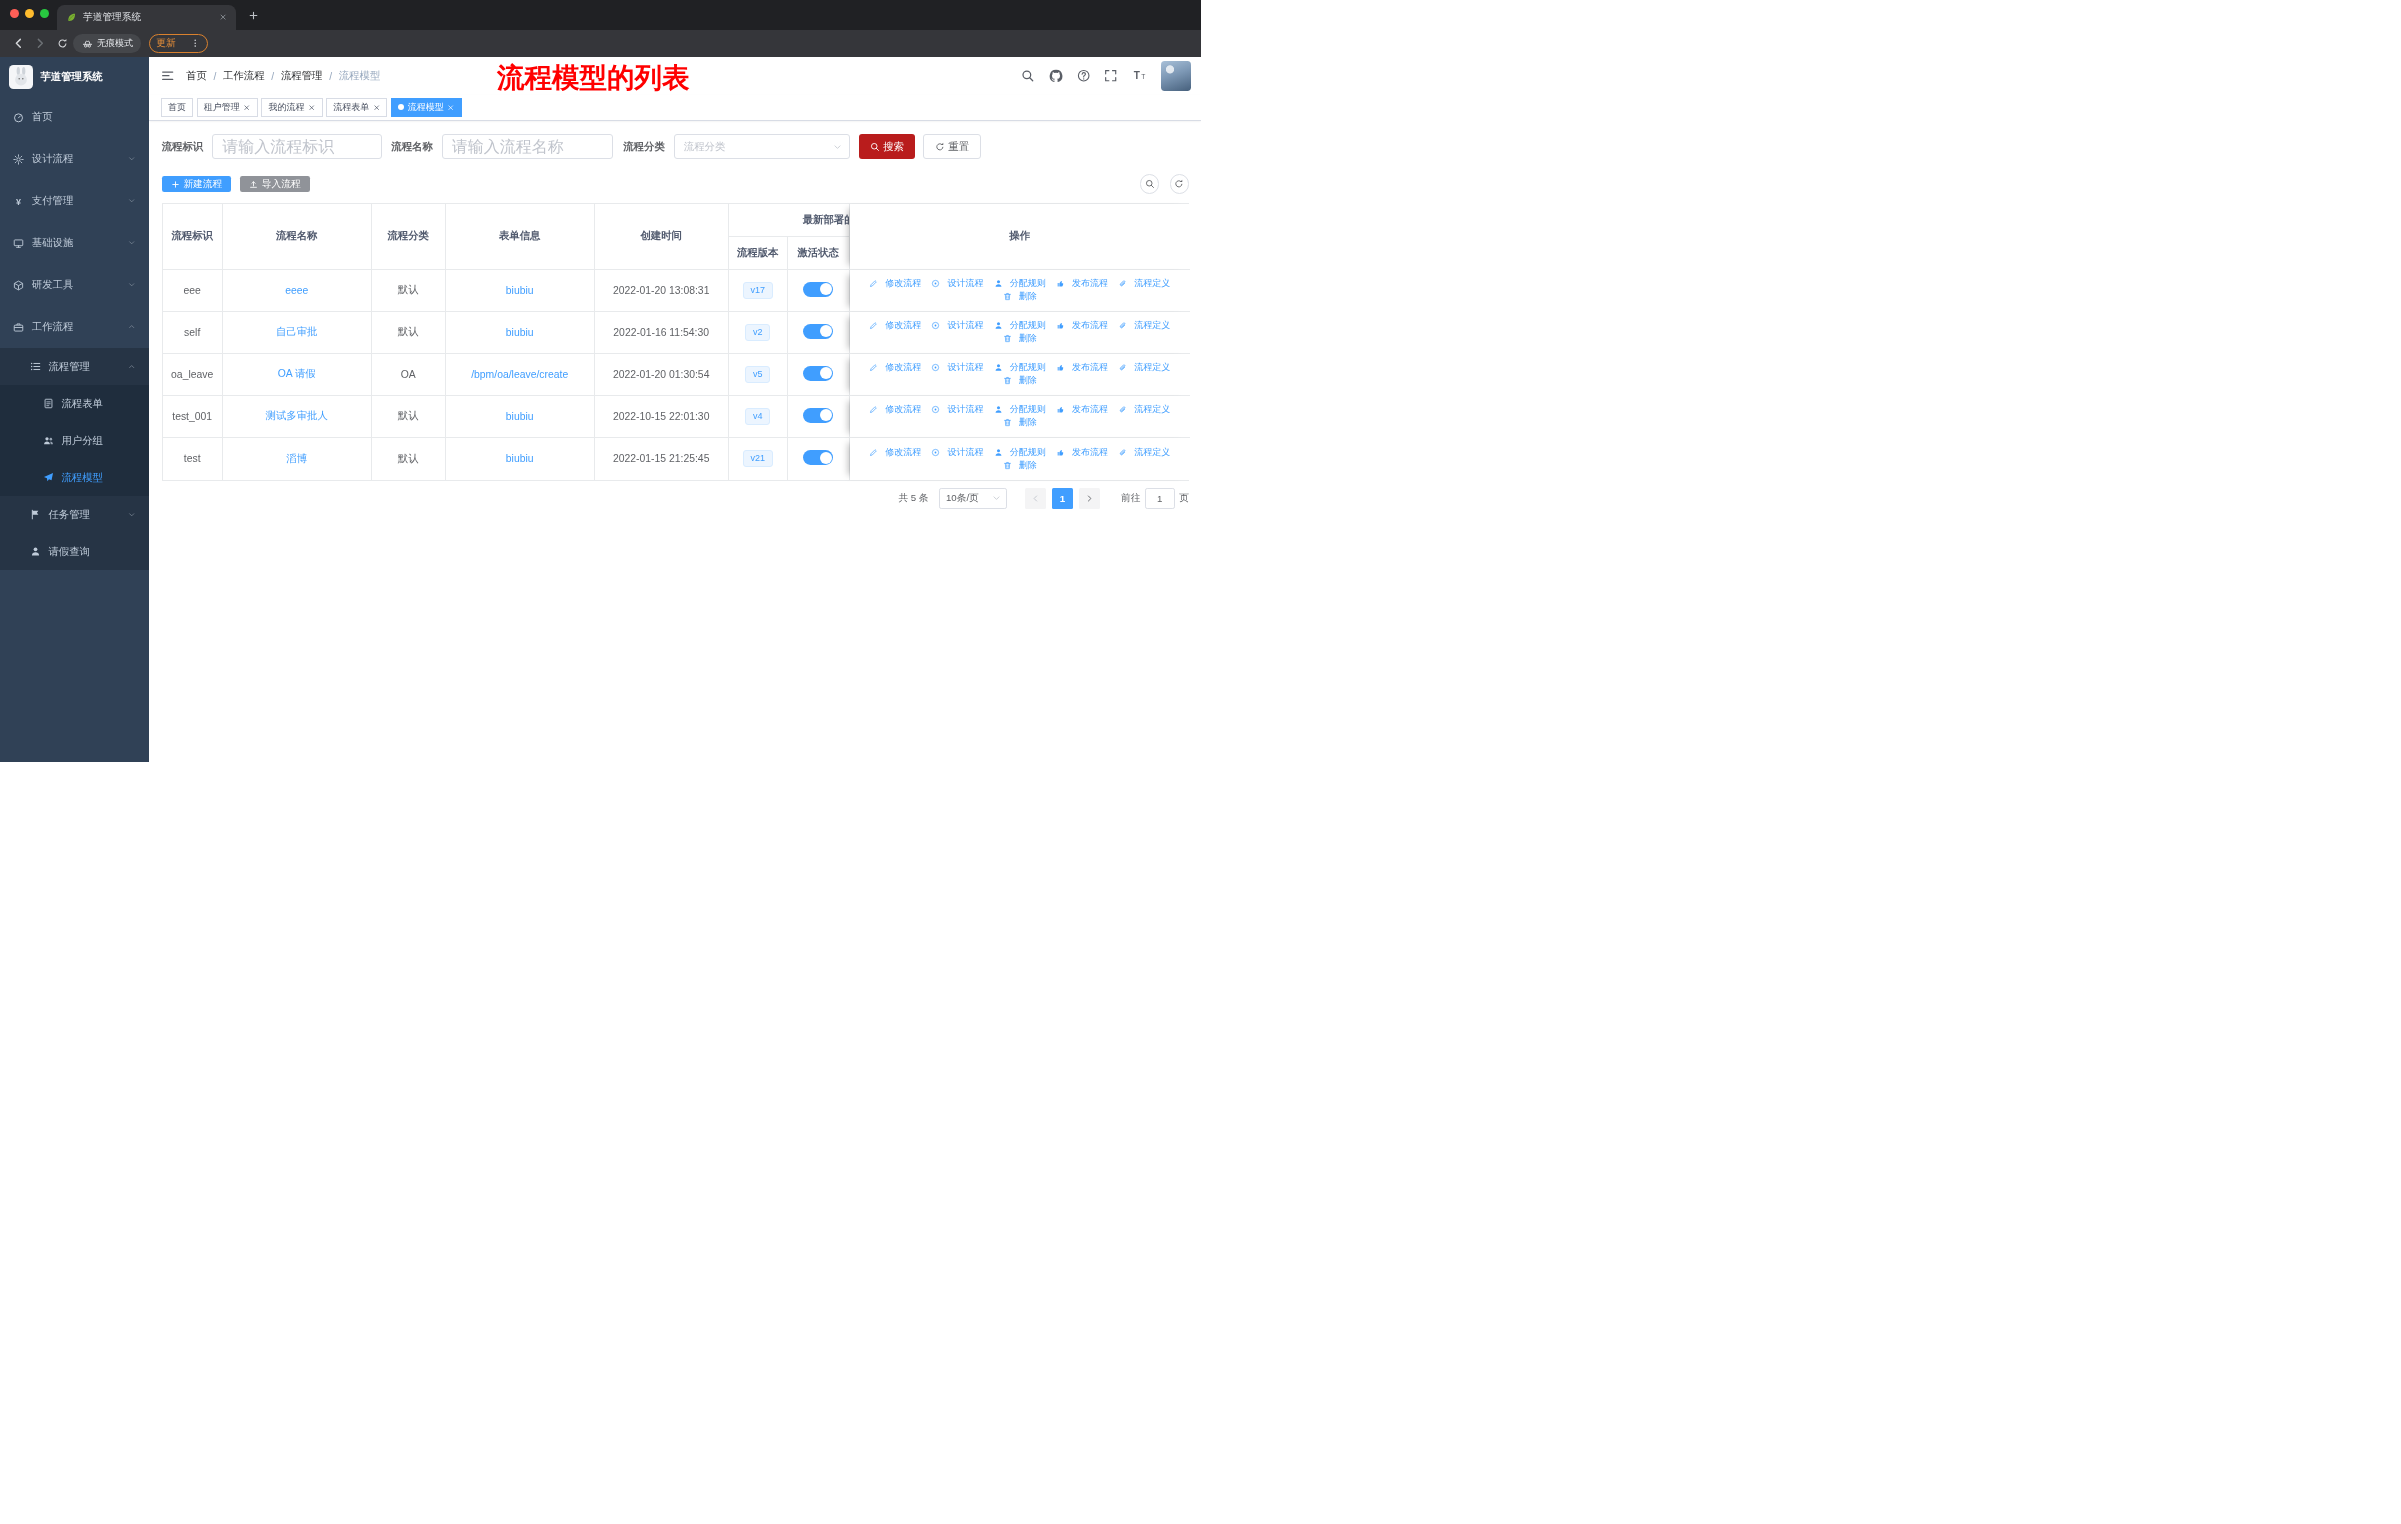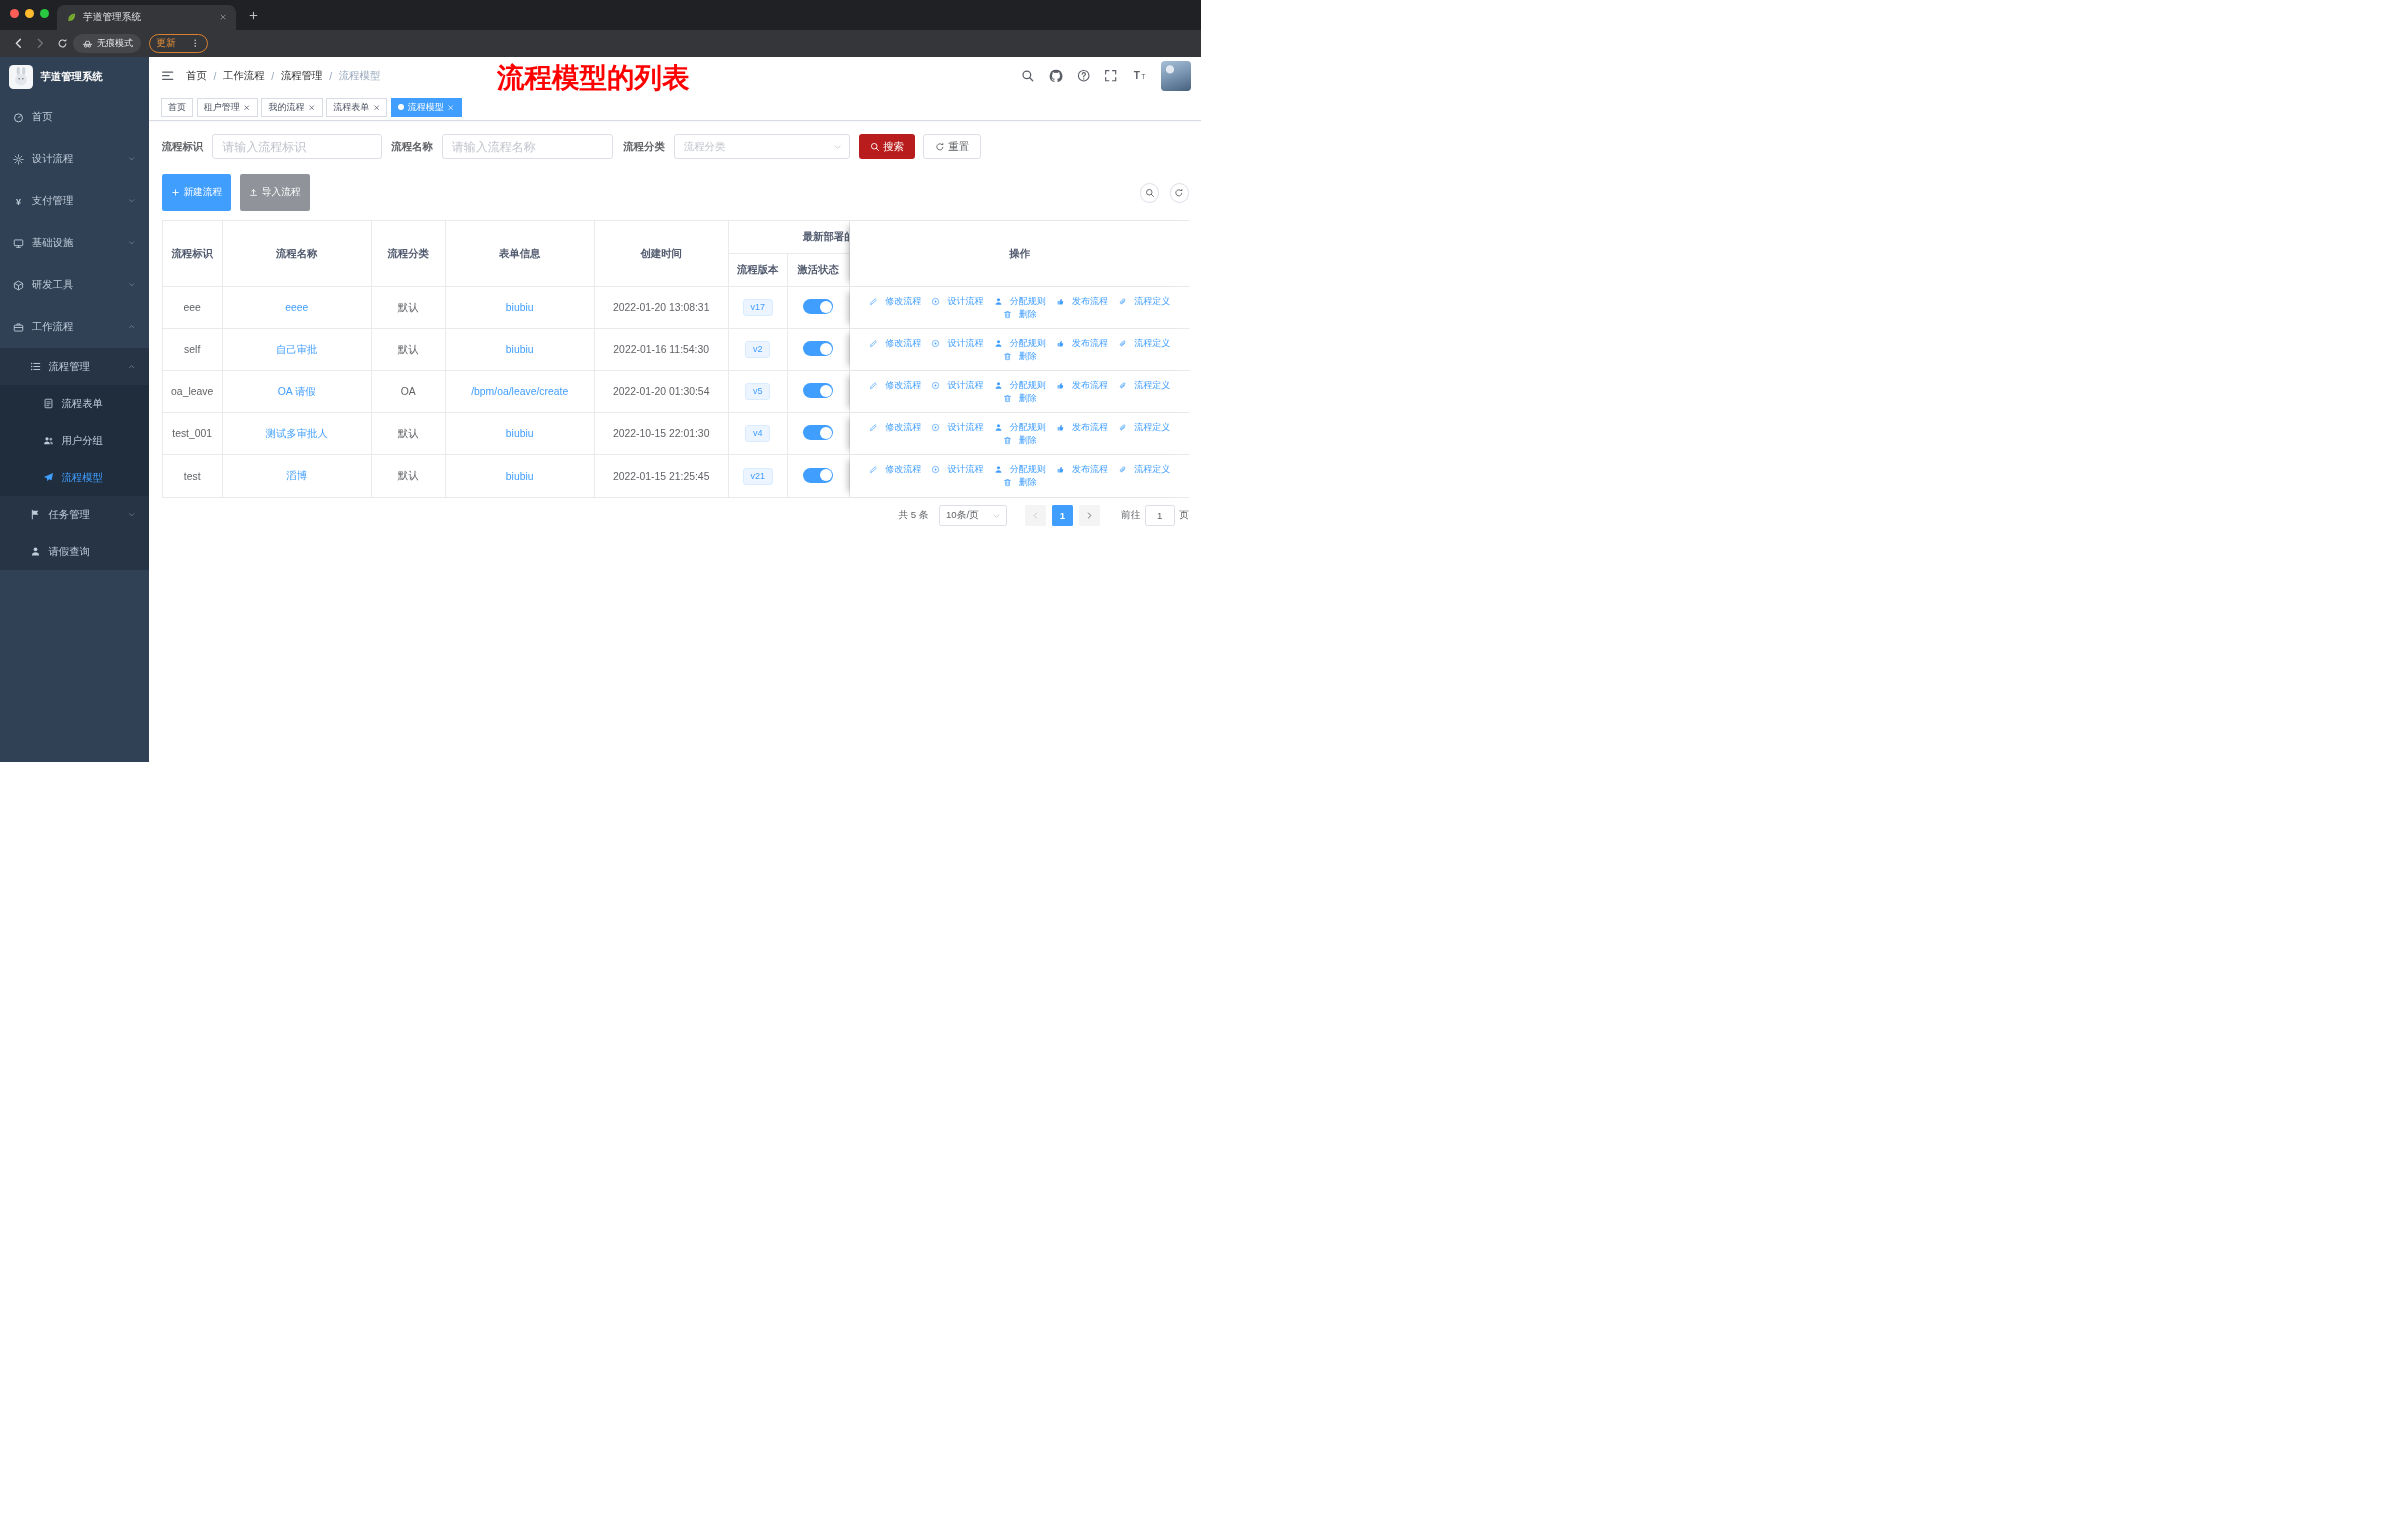--- a/index.html
+++ b/index.html
@@ -62,33 +62,33 @@
   .vtab{height:19.4px;display:inline-flex;align-items:center;gap:3.7px;padding:0 6px;border:0.7px solid #d8dce5;background:#fff;color:#495060;font-size:9px;cursor:pointer;white-space:nowrap}
   .vtab .x{display:flex;align-items:center;color:#495060}
   .vtab.active{background:#409eff;border-color:#409eff;color:#fff}
   .vtab.active .x{color:#fff}
   .vtab .dot{width:6px;height:6px;border-radius:50%;background:#fff;display:inline-block}
 
   
   .content{flex:1;padding:13.4px 12px 0 12.7px;background:#fff}
   .filter{display:flex;align-items:center;margin-bottom:15px}
   .f-label{font-size:10.4px;font-weight:700;color:#606266;margin-right:9px;white-space:nowrap}
-  .f-input{height:25px;border:0.7px solid #dcdfe6;border-radius:3px;padding:0 9px;font-size:12px;color:#606266;background:#fff;outline:none}
+  .f-input{height:25px;border:0.7px solid #dcdfe6;border-radius:3px;padding:0 9px;font-size:16px;color:#606266;background:#fff;outline:none}
   .f-input::placeholder{color:#c0c4cc}
   .w1{width:170px;margin-right:9px}
   .w2{width:171px;margin-right:10.4px}
   .f-select{position:relative;width:176px;height:25px;border:0.7px solid #dcdfe6;border-radius:3px;display:flex;align-items:center;padding:0 21px 0 9px;margin-right:9px;cursor:pointer;background:#fff}
   .f-placeholder{color:#c0c4cc;font-size:10.4px}
   .sel-chev{position:absolute;right:6.7px;top:50%;transform:translateY(-50%);color:#c0c4cc}
   .btn{display:inline-flex;align-items:center;justify-content:center;gap:3.7px;border:none;border-radius:3px;font-size:10.4px;cursor:pointer;height:25px;padding:0 11px;font-family:inherit}
   .btn-search{background:#b91c1c;color:#fff;margin-right:8px}
   .btn-reset{background:#fff;border:0.7px solid #dcdfe6;color:#606266}
 
   .actions{display:flex;align-items:center;margin-bottom:9px}
-  .btn-sm{height:37px;padding:0 9px;font-size:9.7px;border-radius:2.2px}
+  .btn-sm{height:16px;padding:0 9px;font-size:9.7px;border-radius:2.2px}
   .btn-create{background:#409eff;color:#fff}
   .btn-import{background:#909399;color:#fff;margin-left:9px}
   .actions-right{margin-left:auto;display:flex;align-items:center;gap:10.4px;color:#606266}
   .circle-btn{width:19.4px;height:19.4px;border:0.7px solid #dcdfe6;border-radius:50%;display:flex;align-items:center;justify-content:center;color:#606266;cursor:pointer;background:#fff}
 
   
   .table-wrap{border:0.7px solid #e8eaec}
   table{width:1027px;border-collapse:separate;border-spacing:0;table-layout:fixed}
   th,td{border-right:0.7px solid #e8eaec;border-bottom:0.7px solid #e8eaec;text-align:center;font-size:10.4px;overflow:hidden;padding:0 4.5px}
   th{height:33px;font-weight:700;color:#515a6e;background:#fff}

